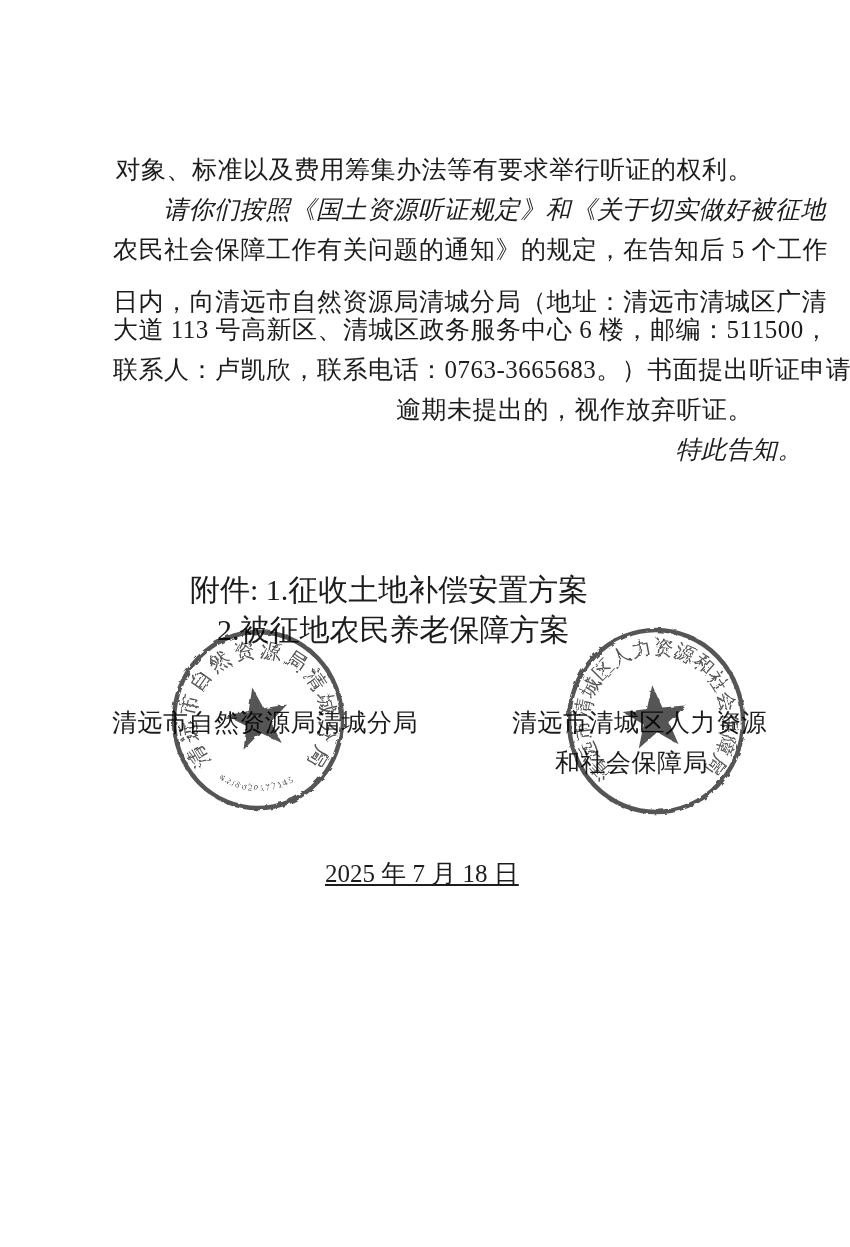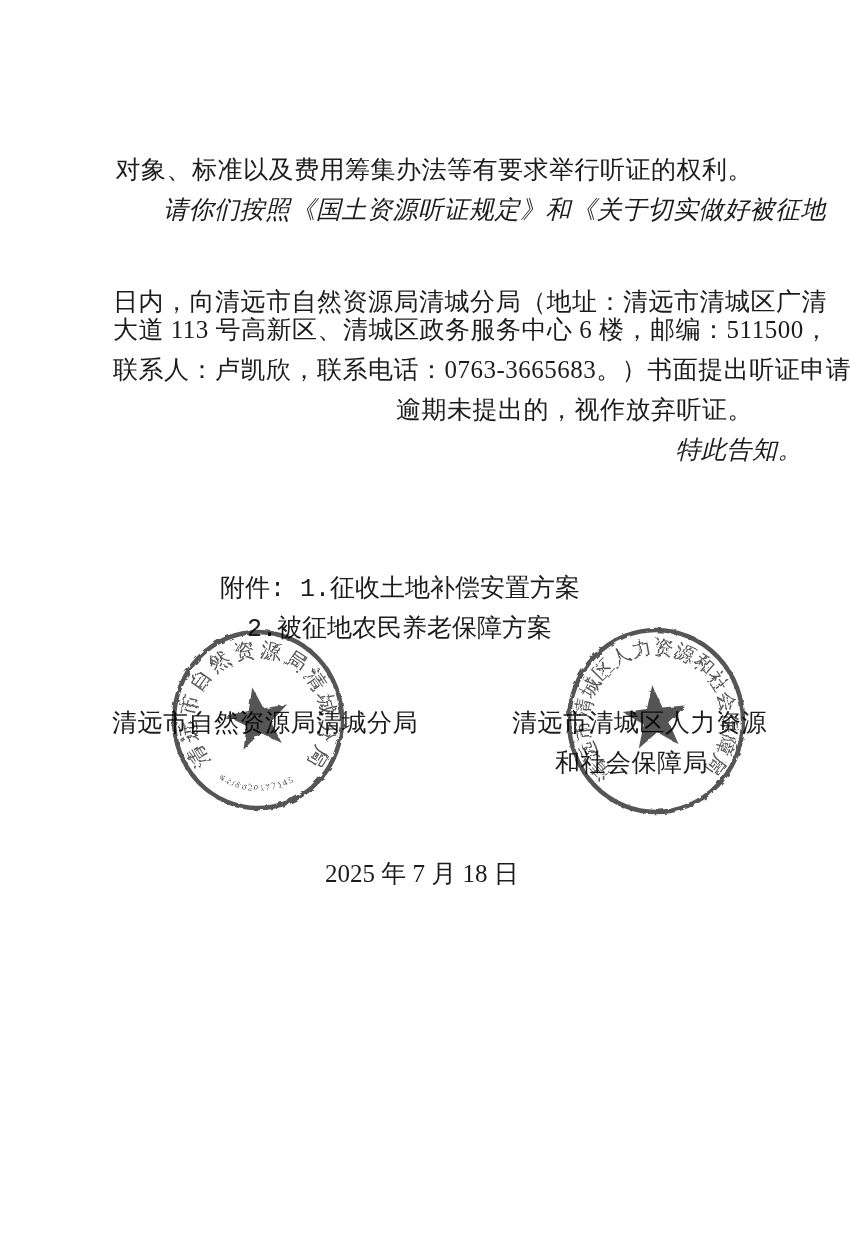--- a/index.html
+++ b/index.html
@@ -8,42 +8,43 @@
     background:#ffffff; overflow:hidden;
     font-family:"Liberation Serif","DejaVu Serif",serif;
     color:#1c1c1c;
     text-align:right;
   }
   .bodyline {
     position:absolute; left:113px; width:640px; height:40px;
     font-size:25px; line-height:40px; white-space:pre; letter-spacing:0.5px;
   }
   .indent { left:163px;font-style:italic; }
-  .attach-row { position:absolute; font-size:25px; line-height:40px; white-space:pre;font-family:Liberation Mono, monospace; }
+  .attach-row { position:absolute; font-size:30px; line-height:40px; white-space:pre; }
   .sig {
     position:absolute; font-size:25px; line-height:30px; white-space:pre;
     letter-spacing:0.5px; z-index:2;
   }
-  .date-line { position:absolute; font-size:25px; white-space:pre; z-index:2; }
+  .date-line { position:absolute; font-size:25px; white-space:pre; z-index:2;text-decoration:underline; }
   .seal {
     position:absolute; z-index:3; mix-blend-mode:multiply; opacity:0.93;
   }
   .seal svg { display:block; }
   .seal text {
     font-family:"Liberation Serif","DejaVu Serif",serif;
     fill:#2e2e2e;
   }
 </style>
 </head>
 <body>
 
 <div class="page">
 
   <div class="bodyline" style="top:150px">对象、标准以及费用筹集办法等有要求举行听证的权利。</div>
   <div class="bodyline indent" style="top:190px">请你们按照《国土资源听证规定》和《关于切实做好被征地</div>
+  <div class="bodyline" style="top:230px">农民社会保障工作有关问题的通知》的规定，在告知后 5 个工作</div>
   <div class="bodyline" style="top:282px">日内，向清远市自然资源局清城分局（地址：清远市清城区广清</div>
   <div class="bodyline" style="top:310px">大道 113 号高新区、清城区政务服务中心 6 楼，邮编：511500，</div>
   <div class="bodyline" style="top:350px">联系人：卢凯欣，联系电话：0763-3665683。）书面提出听证申请；</div>
   <div class="bodyline" style="top:390px">逾期未提出的，视作放弃听证。</div>
   <div class="bodyline indent" style="top:430px">特此告知。</div>
 
   <div class="attach-row" style="left:160px; top:530px">
     <span>附件: </span><span>1.征收土地补偿安置方案</span>
   </div>
   <div class="attach-row" style="left:187px; top:570px">

